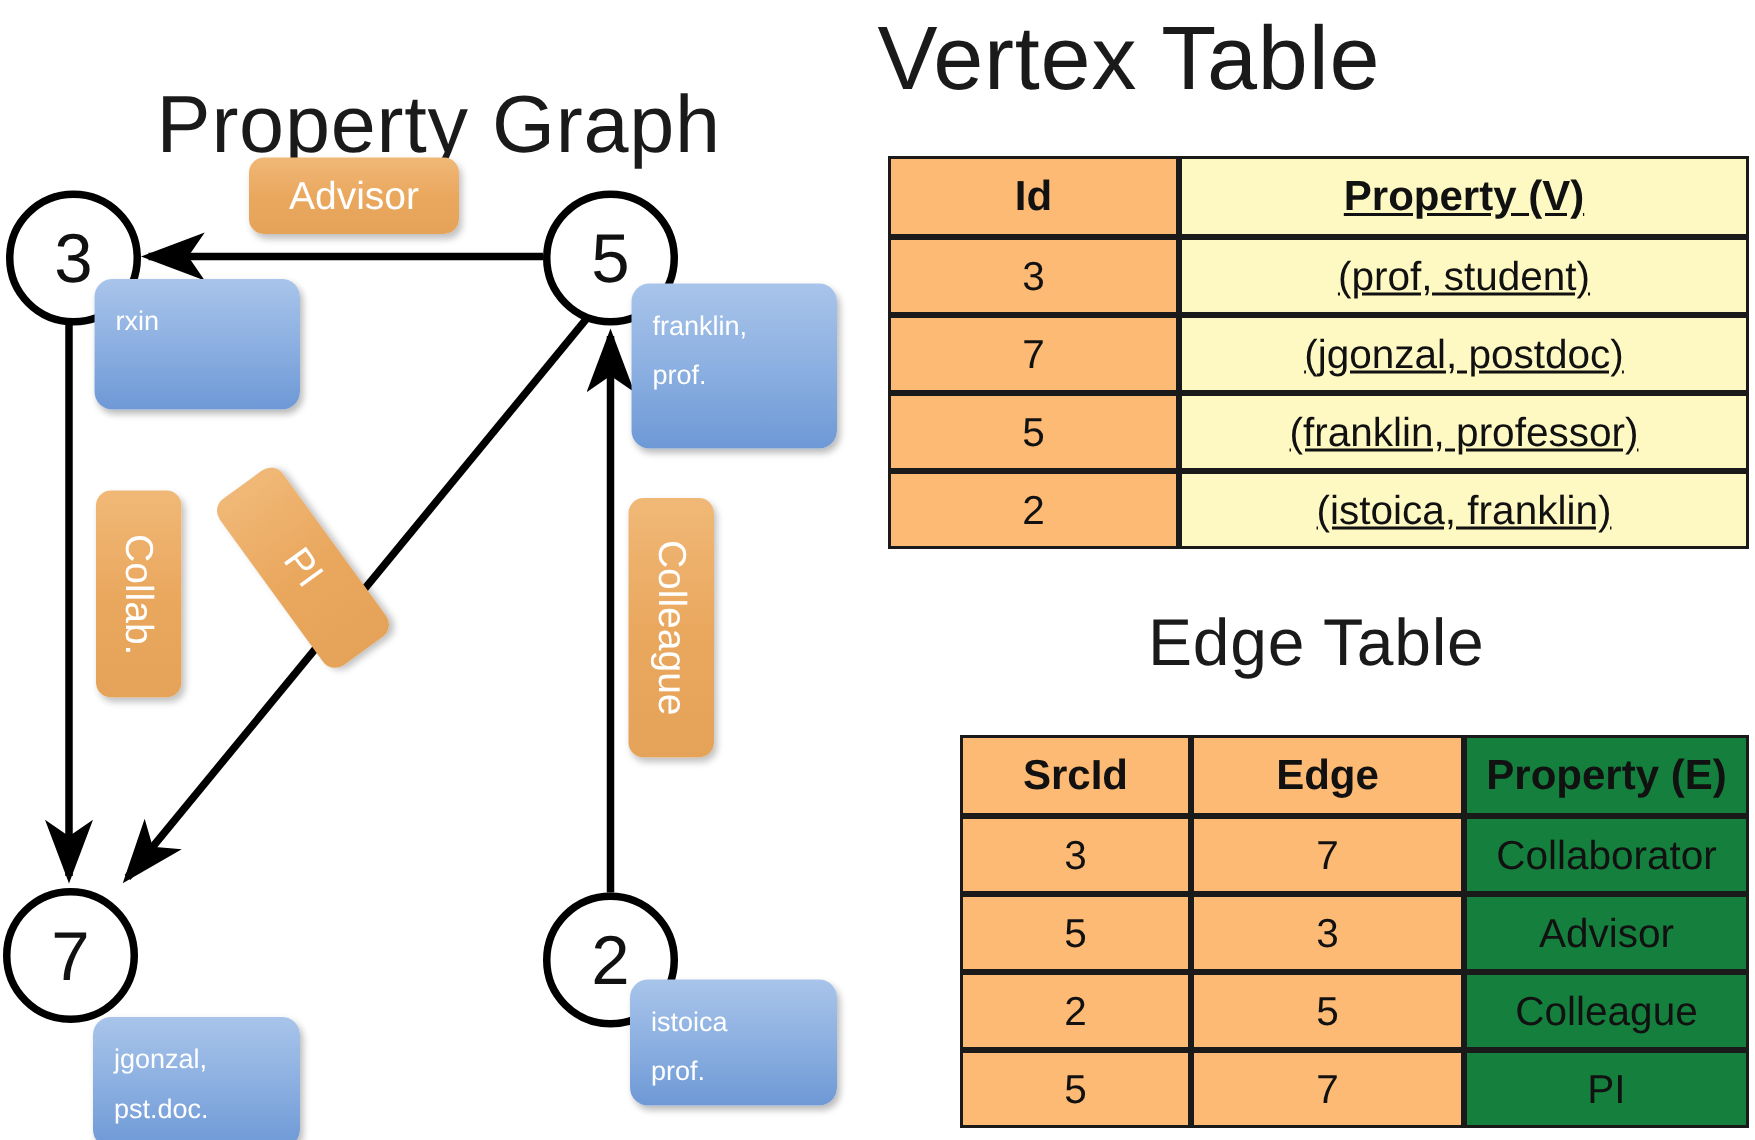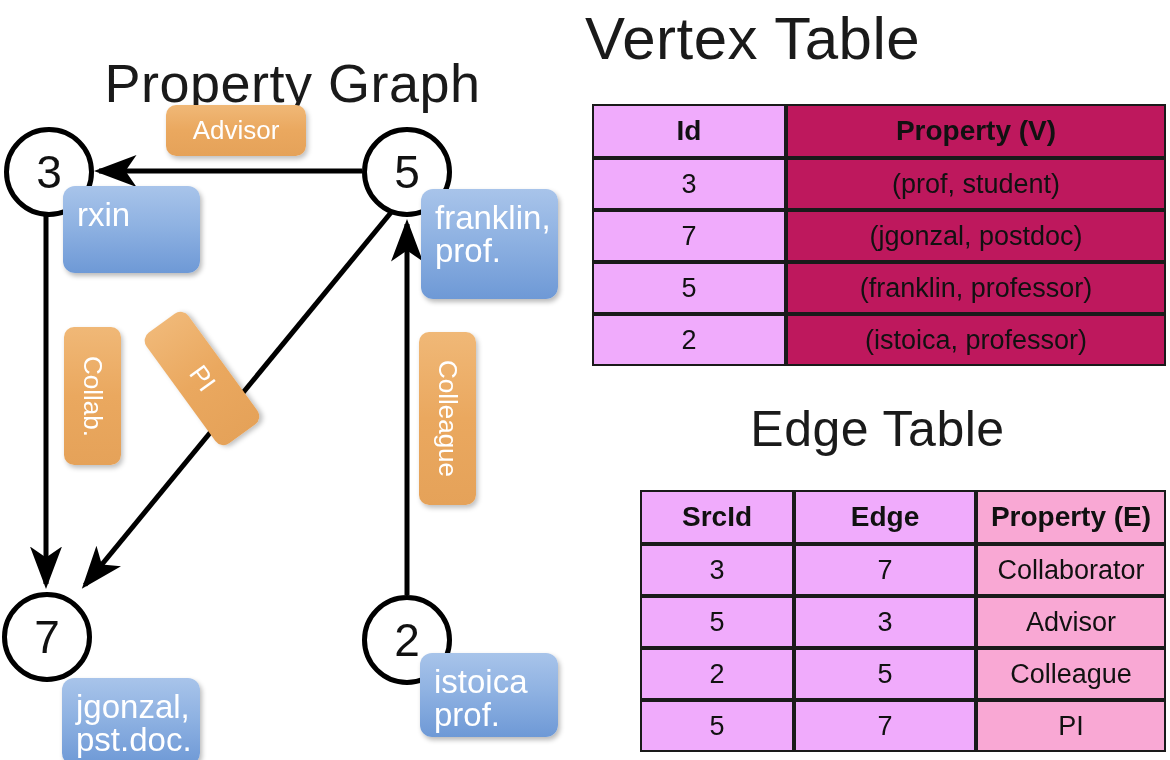--- a/index.html
+++ b/index.html
@@ -43,21 +43,21 @@
     left: 585px; top: 8px;
     width: 585px;
     text-align: left;
     font-size: 60px;
     line-height: 62px;
   }
   #title-edge-table {
     left: 585px; top: 398px;
     width: 585px;
     text-align: center;
-    font-size: 50px;
+    font-size: 44px;
     line-height: 62px;
   }
 
   
   #graph-panel {
     position: absolute;
     left: 0; top: 0;
     width: 585px;
     height: 760px;
   }
@@ -85,21 +85,21 @@
   }
 
   .prop-box {
     position: absolute;
     border-radius: 12px;
     background: linear-gradient(to bottom, #a8c4ea 0%, #8fb2e2 45%, #6e99d6 100%);
     box-shadow: 2px 3px 5px rgba(0,0,0,0.28);
     color: #ffffff;
     font-family: "Liberation Sans", sans-serif;
     font-weight: 300;
-    font-size: 33px;
+    font-size: 18px;
     line-height: 33px;
     padding: 12px 0 0 14px;
     box-sizing: border-box;
     z-index: 5;
   }
   .prop-box span { display: block; }
 
   .edge-label {
     position: absolute;
     border-radius: 10px;
@@ -128,38 +128,38 @@
     table-layout: fixed;
   }
   .data-table td, .data-table th {
     border: 2px solid #1a1a1a;
     text-align: center;
     font-family: "Liberation Sans", sans-serif;
     font-weight: 300;
     font-size: 27px;
     color: #111111;
     padding: 0;
-    background: #f0abfc;
+    background: #fdba74;
     white-space: nowrap;
   }
   .data-table th {
     font-weight: 700;
     font-size: 28px;
   }
   .hdr-cell { height: 50px; }
   .body-cell { height: 48px; }
 
   #vertex-table { left: 592px; top: 104px; width: 574px; }
   #vertex-table th.v-id, #vertex-table td.v-id { width: 190px; }
-  #vertex-table th.v-prop, #vertex-table td.v-prop { background: #be185d; }
+  #vertex-table th.v-prop, #vertex-table td.v-prop { background: #fef9c3; text-decoration: underline; }
 
   #edge-table { left: 592px; top: 490px; width: 574px; padding-left: 48px; }
   #edge-table th.e-src, #edge-table td.e-src { width: 150px; }
   #edge-table th.e-dst, #edge-table td.e-dst { width: 178px; }
-  #edge-table th.e-prop, #edge-table td.e-prop { background: #f9a8d4; }
+  #edge-table th.e-prop, #edge-table td.e-prop { background: #15803d; }
 </style>
 </head>
 <body>
 
 <div class="stage">
 
   <div class="title" id="title-property-graph">Property Graph</div>
   <div class="title" id="title-vertex-table">Vertex Table</div>
   <div class="title" id="title-edge-table">Edge Table</div>
 
@@ -240,21 +240,21 @@
     <tr>
       <td class="v-id body-cell">7</td>
       <td class="v-prop body-cell">(jgonzal, postdoc)</td>
     </tr>
     <tr>
       <td class="v-id body-cell">5</td>
       <td class="v-prop body-cell">(franklin, professor)</td>
     </tr>
     <tr>
       <td class="v-id body-cell">2</td>
-      <td class="v-prop body-cell">(istoica, professor)</td>
+      <td class="v-prop body-cell">(istoica, franklin)</td>
     </tr>
   </tbody>
     </table>
 
   <table class="data-table" id="edge-table">
     <tbody>
         <tr>
       <th class="e-src hdr-cell">SrcId</th>
       <th class="e-dst hdr-cell">Edge</th>
       <th class="e-prop hdr-cell">Property (E)</th>

